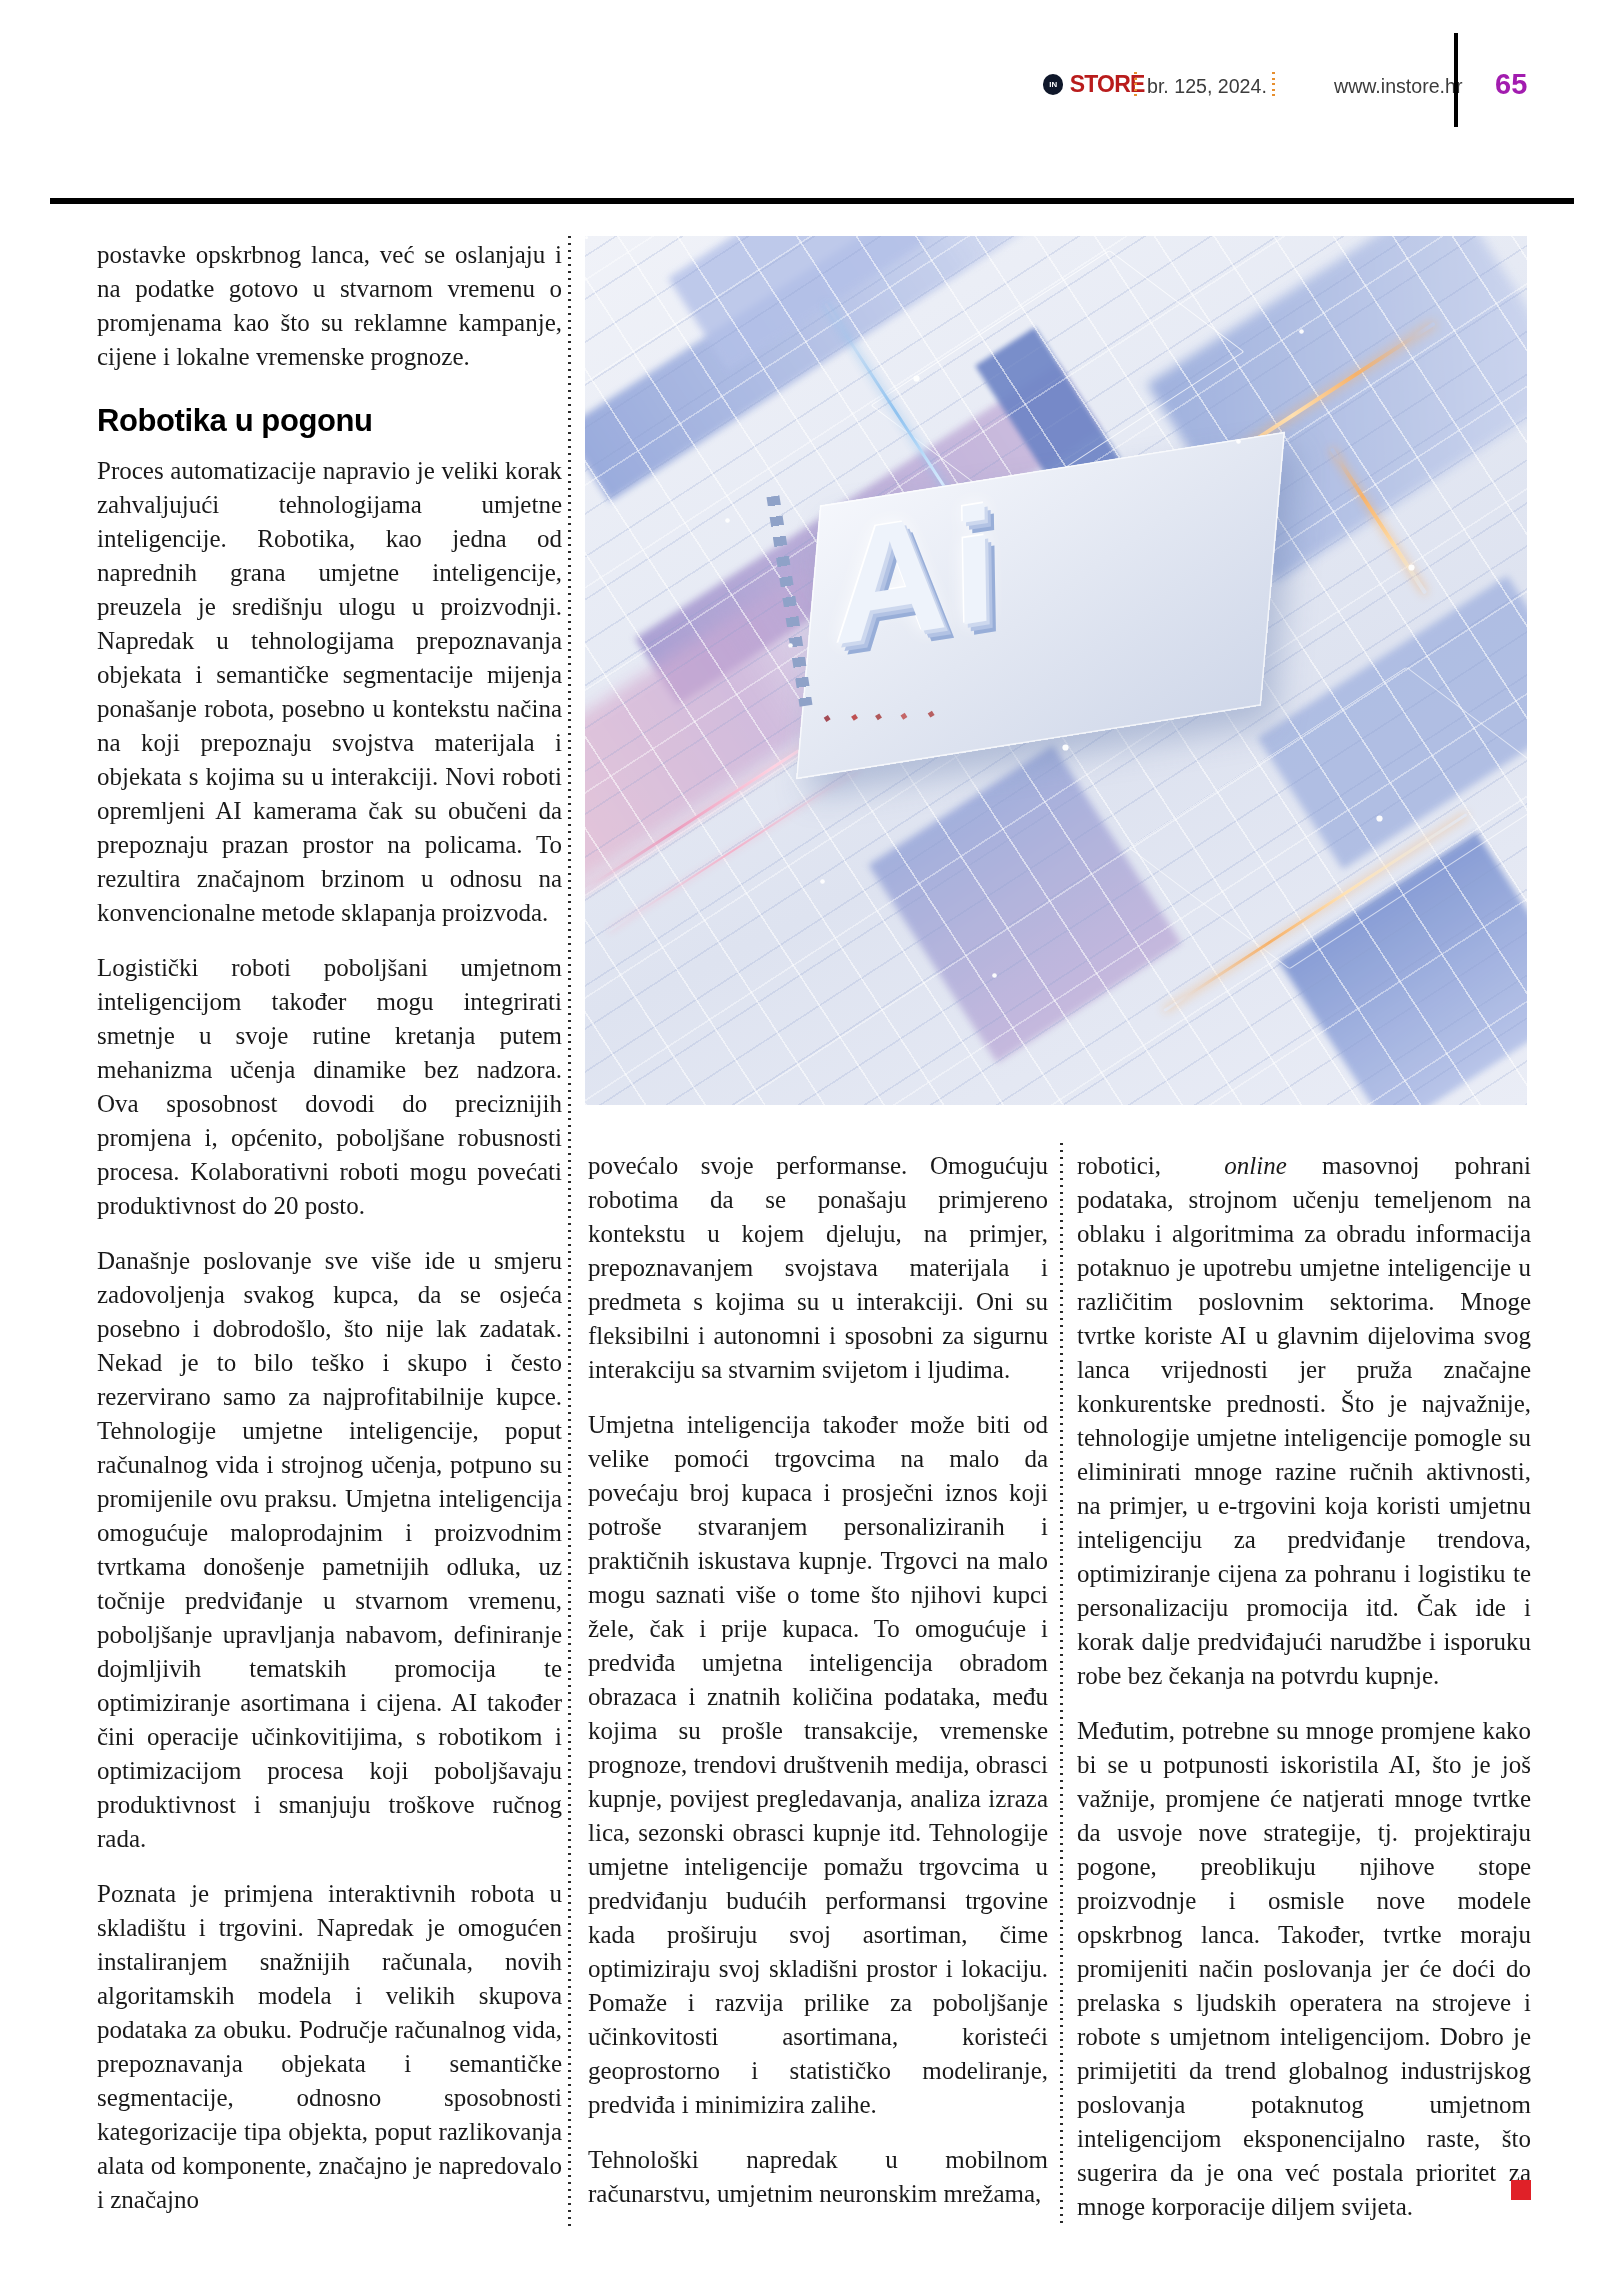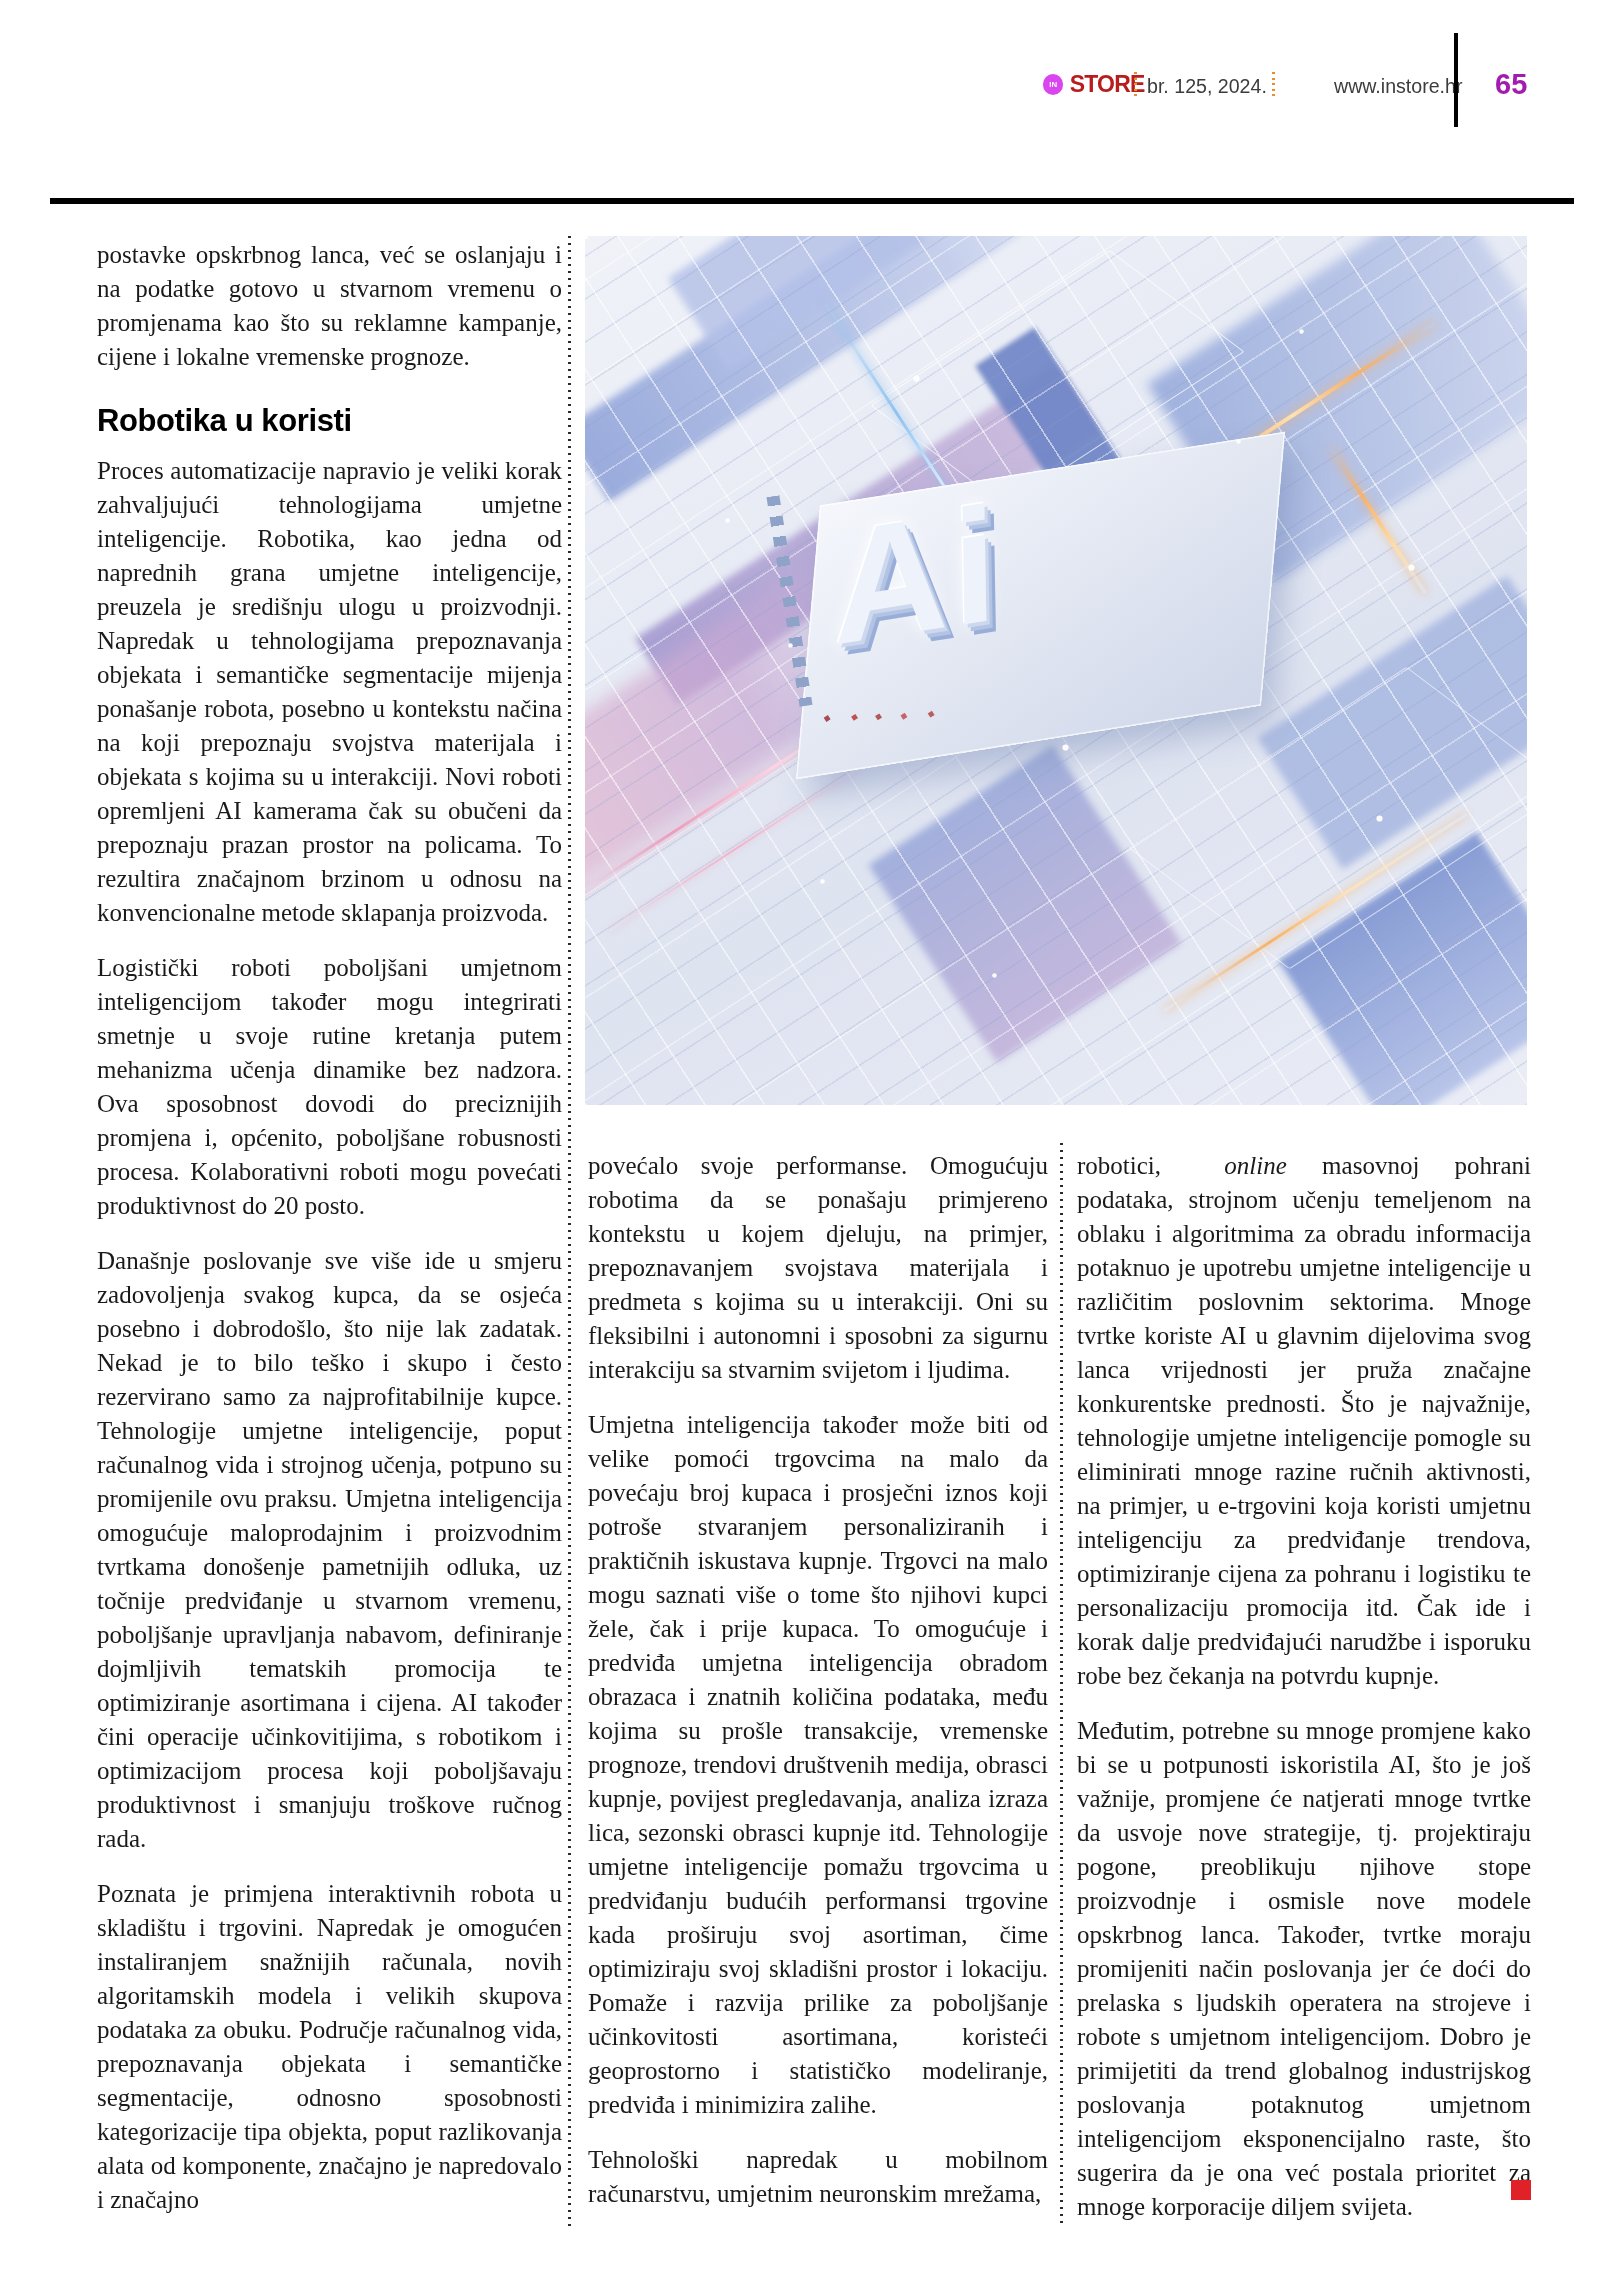--- a/index.html
+++ b/index.html
@@ -1,21 +1,21 @@
 <!DOCTYPE html>
 <html lang="hr" style="font-size:12.6px"><head>
 <meta charset="utf-8">
 <style>
   html,body{margin:0;padding:0;background:#ffffff;}
   .page{position:relative;width:1623px;height:2295px;background:#fff;overflow:hidden;
         font-family:"Liberation Serif",serif;color:#1a1a1a;}
   
   .hdr{position:absolute;left:0;top:0;width:1623px;height:157px;font-family:"Liberation Sans",sans-serif;}
   .logo-wrap{position:absolute;left:1043px;top:71px;display:flex;align-items:center;gap:6.3px;}
-  .logo-circle{width:20.4px;height:20.4px;border-radius:50%;background:#d946ef;color:#fff;
+  .logo-circle{width:20.4px;height:20.4px;border-radius:50%;background:#0f172a;color:#fff;
         display:flex;align-items:center;justify-content:center;font-size:7.9px;font-weight:bold;letter-spacing:0;}
   .logo-store{font-size:23px;font-weight:bold;color:#b91c1c;letter-spacing:-0.8px;}
   .hdr-dotsep{position:absolute;top:72px;width:3.1px;height:25px;
         background:repeating-linear-gradient(to bottom,#e78f2e 0 2.4px,transparent 2.4px 5.5px);}
   .hdr-txt{position:absolute;top:75px;font-size:19.6px;color:#3c3c3c;letter-spacing:0;}
   .hdr-vbar{position:absolute;left:1454px;top:33px;width:3.9px;height:94px;background:#000;}
   .hdr-page{position:absolute;left:1495px;top:68px;font-size:29px;font-weight:bold;color:#a21caf;}
   .rule{position:absolute;left:50px;top:198px;width:1524px;height:5.5px;background:#000;}
   
   .col{position:absolute;text-align:justify;font-size:25px;line-height:34px;}
@@ -131,21 +131,21 @@
     <div class="neon n8"></div>
     <div class="chip"></div>
     <div class="pins"></div>
     <div class="rdots"></div>
     <div class="ai">Ai</div>
     <div class="spark"></div>
   </div>
 
   <div class="col col-left">
     <p>postavke opskrbnog lanca, već se oslanjaju i na podatke gotovo u stvarnom vremenu o promjenama kao što su reklamne kampanje, cijene i lokalne vremenske prognoze.</p>
-    <h2 class="sec-head">Robotika u koristi</h2>
+    <h2 class="sec-head">Robotika u pogonu</h2>
     <p>Proces automatizacije napravio je veliki korak zahvaljujući tehnologijama umjetne inteligencije. Robotika, kao jedna od naprednih grana umjetne inteligencije, preuzela je središnju ulogu u proizvodnji. Napredak u tehnologijama prepoznavanja objekata i semantičke segmentacije mijenja ponašanje robota, posebno u kontekstu načina na koji prepoznaju svojstva materijala i objekata s kojima su u interakciji. Novi roboti opremljeni AI kamerama čak su obučeni da prepoznaju prazan prostor na policama. To rezultira značajnom brzinom u odnosu na konvencionalne metode sklapanja proizvoda.</p>
     <p>Logistički roboti poboljšani umjetnom inteligencijom također mogu integrirati smetnje u svoje rutine kretanja putem mehanizma učenja dinamike bez nadzora. Ova sposobnost dovodi do preciznijih promjena i, općenito, poboljšane robusnosti procesa. Kolaborativni roboti mogu povećati produktivnost do 20 posto.</p>
     <p>Današnje poslovanje sve više ide u smjeru zadovoljenja svakog kupca, da se osjeća posebno i dobrodošlo, što nije lak zadatak. Nekad je to bilo teško i skupo i često rezervirano samo za najprofitabilnije kupce. Tehnologije umjetne inteligencije, poput računalnog vida i strojnog učenja, potpuno su promijenile ovu praksu. Umjetna inteligencija omogućuje maloprodajnim i proizvodnim tvrtkama donošenje pametnijih odluka, uz točnije predviđanje u stvarnom vremenu, poboljšanje upravljanja nabavom, definiranje dojmljivih tematskih promocija te optimiziranje asortimana i cijena. AI također čini operacije učinkovitijima, s robotikom i optimizacijom procesa koji poboljšavaju produktivnost i smanjuju troškove ručnog rada.</p>
     <p>Poznata je primjena interaktivnih robota u skladištu i trgovini. Napredak je omogućen instaliranjem snažnijih računala, novih algoritamskih modela i velikih skupova podataka za obuku. Područje računalnog vida, prepoznavanja objekata i semantičke segmentacije, odnosno sposobnosti kategorizacije tipa objekta, poput razlikovanja alata od komponente, značajno je napredovalo i značajno</p>
   </div>
 
   <div class="col col-mid">
     <p>povećalo svoje performanse. Omogućuju robotima da se ponašaju primjereno kontekstu u kojem djeluju, na primjer, prepoznavanjem svojstava materijala i predmeta s kojima su u interakciji. Oni su fleksibilni i autonomni i sposobni za sigurnu interakciju sa stvarnim svijetom i ljudima.</p>
     <p>Umjetna inteligencija također može biti od velike pomoći trgovcima na malo da povećaju broj kupaca i prosječni iznos koji potroše stvaranjem personaliziranih i praktičnih iskustava kupnje. Trgovci na malo mogu saznati više o tome što njihovi kupci žele, čak i prije kupaca. To omogućuje i predviđa umjetna inteligencija obradom obrazaca i znatnih količina podataka, među kojima su prošle transakcije, vremenske prognoze, trendovi društvenih medija, obrasci kupnje, povijest pregledavanja, analiza izraza lica, sezonski obrasci kupnje itd. Tehnologije umjetne inteligencije pomažu trgovcima u predviđanju budućih performansi trgovine kada proširuju svoj asortiman, čime optimiziraju svoj skladišni prostor i lokaciju. Pomaže i razvija prilike za poboljšanje učinkovitosti asortimana, koristeći geoprostorno i statističko modeliranje, predviđa i minimizira zalihe.</p>
     <p>Tehnološki napredak u mobilnom računarstvu, umjetnim neuronskim mrežama,</p>

